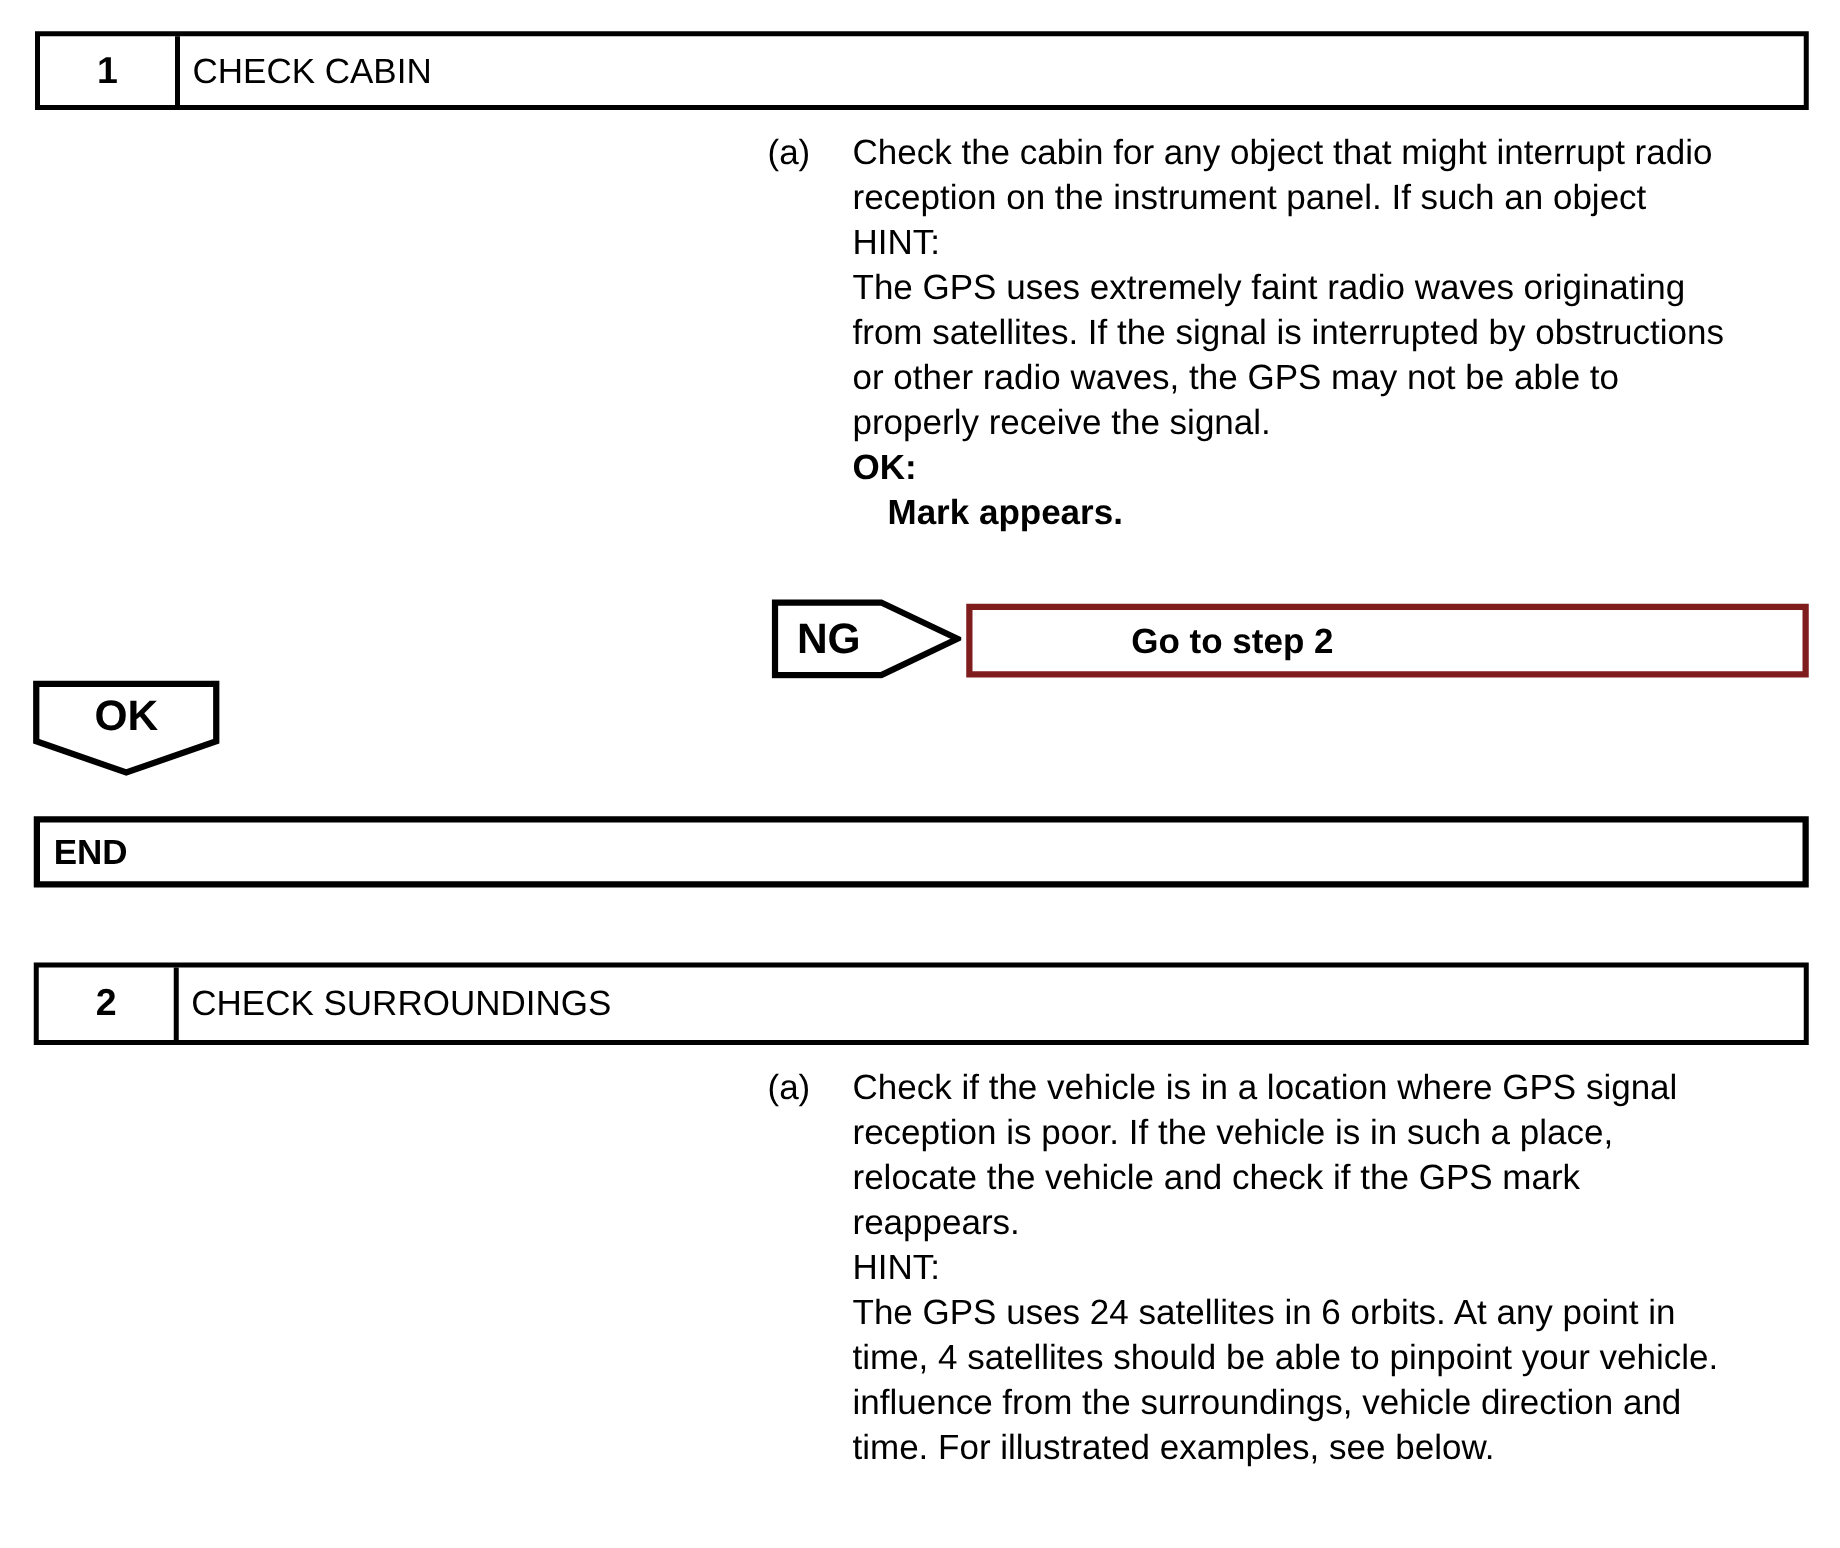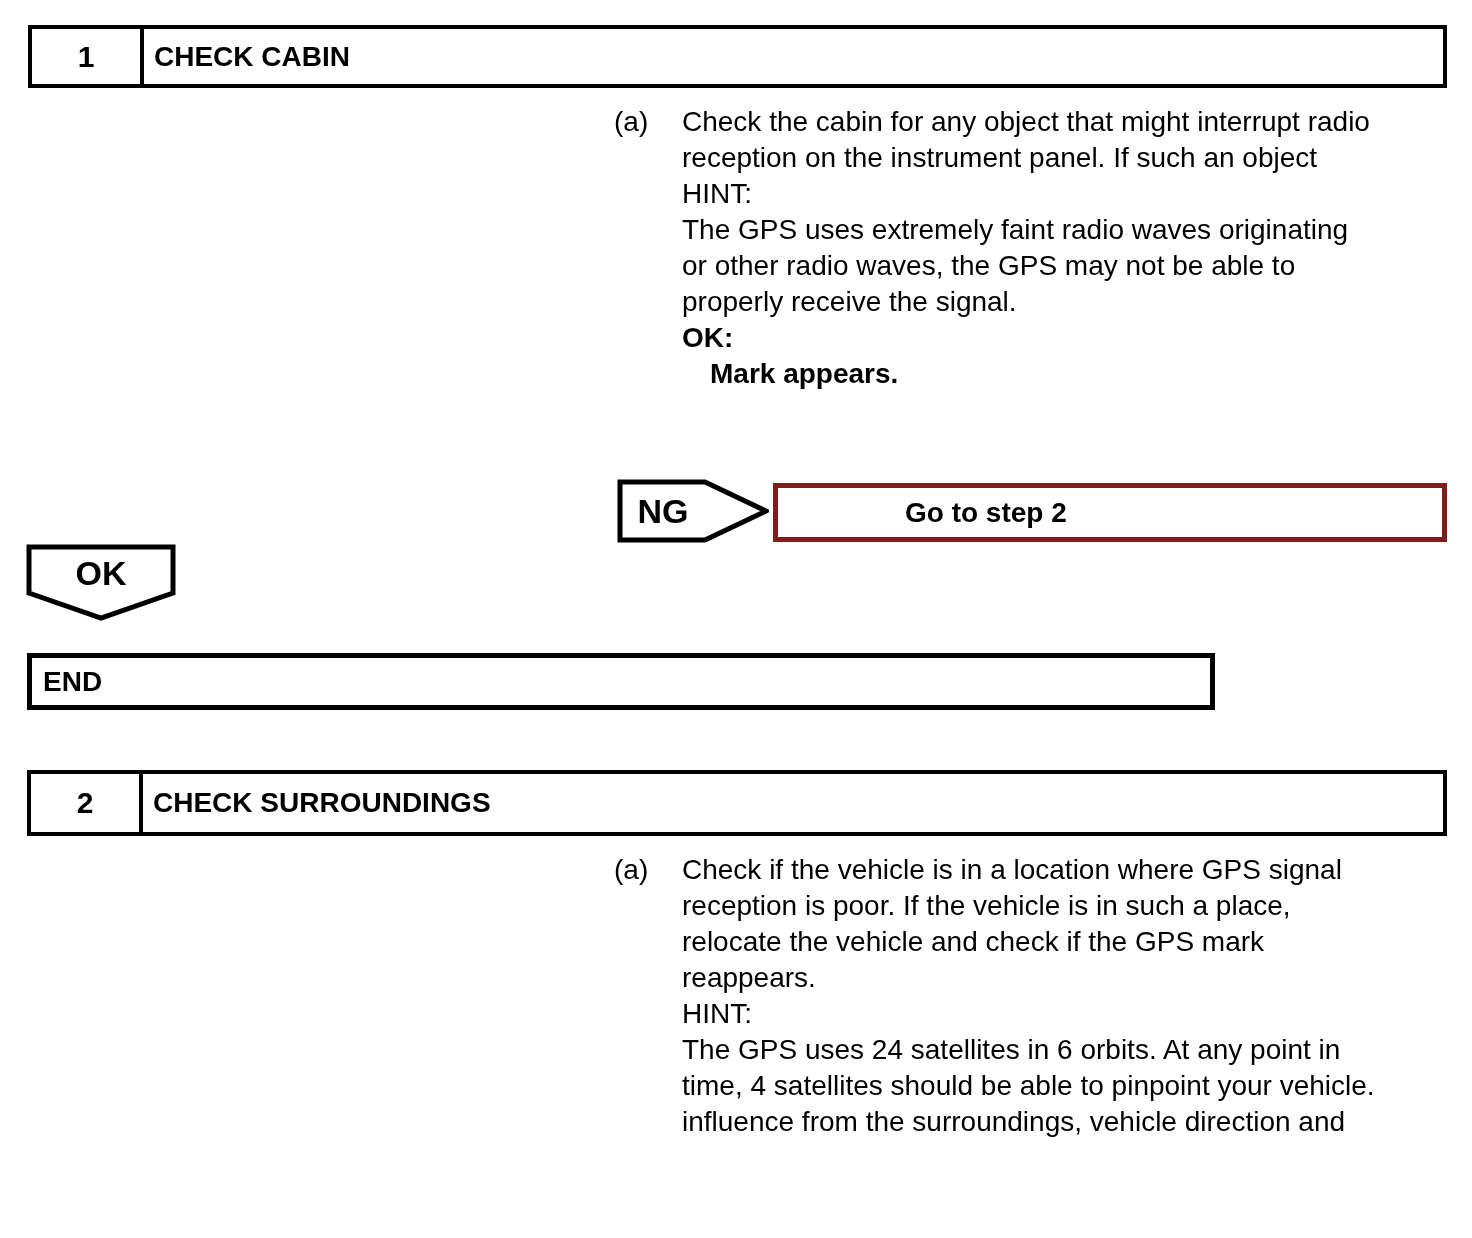--- a/index.html
+++ b/index.html
@@ -32,21 +32,21 @@
     justify-content: center;
     font-size: 30px;
     font-weight: bold;
   }
   .step-title {
     flex: 1 1 auto;
     display: flex;
     align-items: center;
     padding-left: 10px;
     font-size: 28px;
-    font-weight: bold;
+    font-weight: normal;
     letter-spacing: 0px;
   }
   
   .body-block {
     position: absolute;
     font-size: 28px;
   }
   .body-line {
     display: flex;
     line-height: 36px;
@@ -120,20 +120,24 @@
       <div class="body-line">
         <span class="marker"></span>
         <span class="text">HINT:</span>
       </div>
       <div class="body-line">
         <span class="marker"></span>
         <span class="text">The GPS uses extremely faint radio waves originating</span>
       </div>
       <div class="body-line">
         <span class="marker"></span>
+        <span class="text">from satellites. If the signal is interrupted by obstructions</span>
+      </div>
+      <div class="body-line">
+        <span class="marker"></span>
         <span class="text">or other radio waves, the GPS may not be able to</span>
       </div>
       <div class="body-line">
         <span class="marker"></span>
         <span class="text">properly receive the signal.</span>
       </div>
       <div class="body-line">
         <span class="marker"></span>
         <span class="text bold">OK:</span>
       </div>
@@ -150,21 +154,21 @@
 
   <div class="goto-box" style="left:773px; top:483px; width:674px; height:59px;">
     <span class="goto-label">Go to step 2</span>
   </div>
 
   <svg class="shape-svg" style="left:26px; top:544px;" width="150" height="78" viewBox="0 0 150 78">
     <polygon points="3,3 147,3 147,49 75,74 3,49" fill="#ffffff" stroke="#000000" stroke-width="5"></polygon>
   </svg>
   <div class="shape-label" style="left:26px; top:556px; width:150px; height:34px;">OK</div>
 
-  <div class="end-box" style="left:27px; top:653px; width:1188px; height:57px;">
+  <div class="end-box" style="left:27px; top:653px; width:1420px; height:57px;">
     <span class="end-label">END</span>
   </div>
 
   <div class="step-header" style="left:27px; top:770px; width:1420px; height:66px;">
     <div class="step-num">2</div>
     <div class="step-title">CHECK SURROUNDINGS</div>
   </div>
 
   <div class="body-block" style="left:614px; top:852px; width:850px;">
       <div class="body-line">
@@ -195,15 +199,19 @@
         <span class="marker"></span>
         <span class="text">time, 4 satellites should be able to pinpoint your vehicle.</span>
       </div>
       <div class="body-line">
         <span class="marker"></span>
       </div>
       <div class="body-line">
         <span class="marker"></span>
         <span class="text">influence from the surroundings, vehicle direction and</span>
       </div>
+      <div class="body-line">
+        <span class="marker"></span>
+        <span class="text">time. For illustrated examples, see below.</span>
+      </div>
     </div>
 
 </div>
 
 </body></html>

